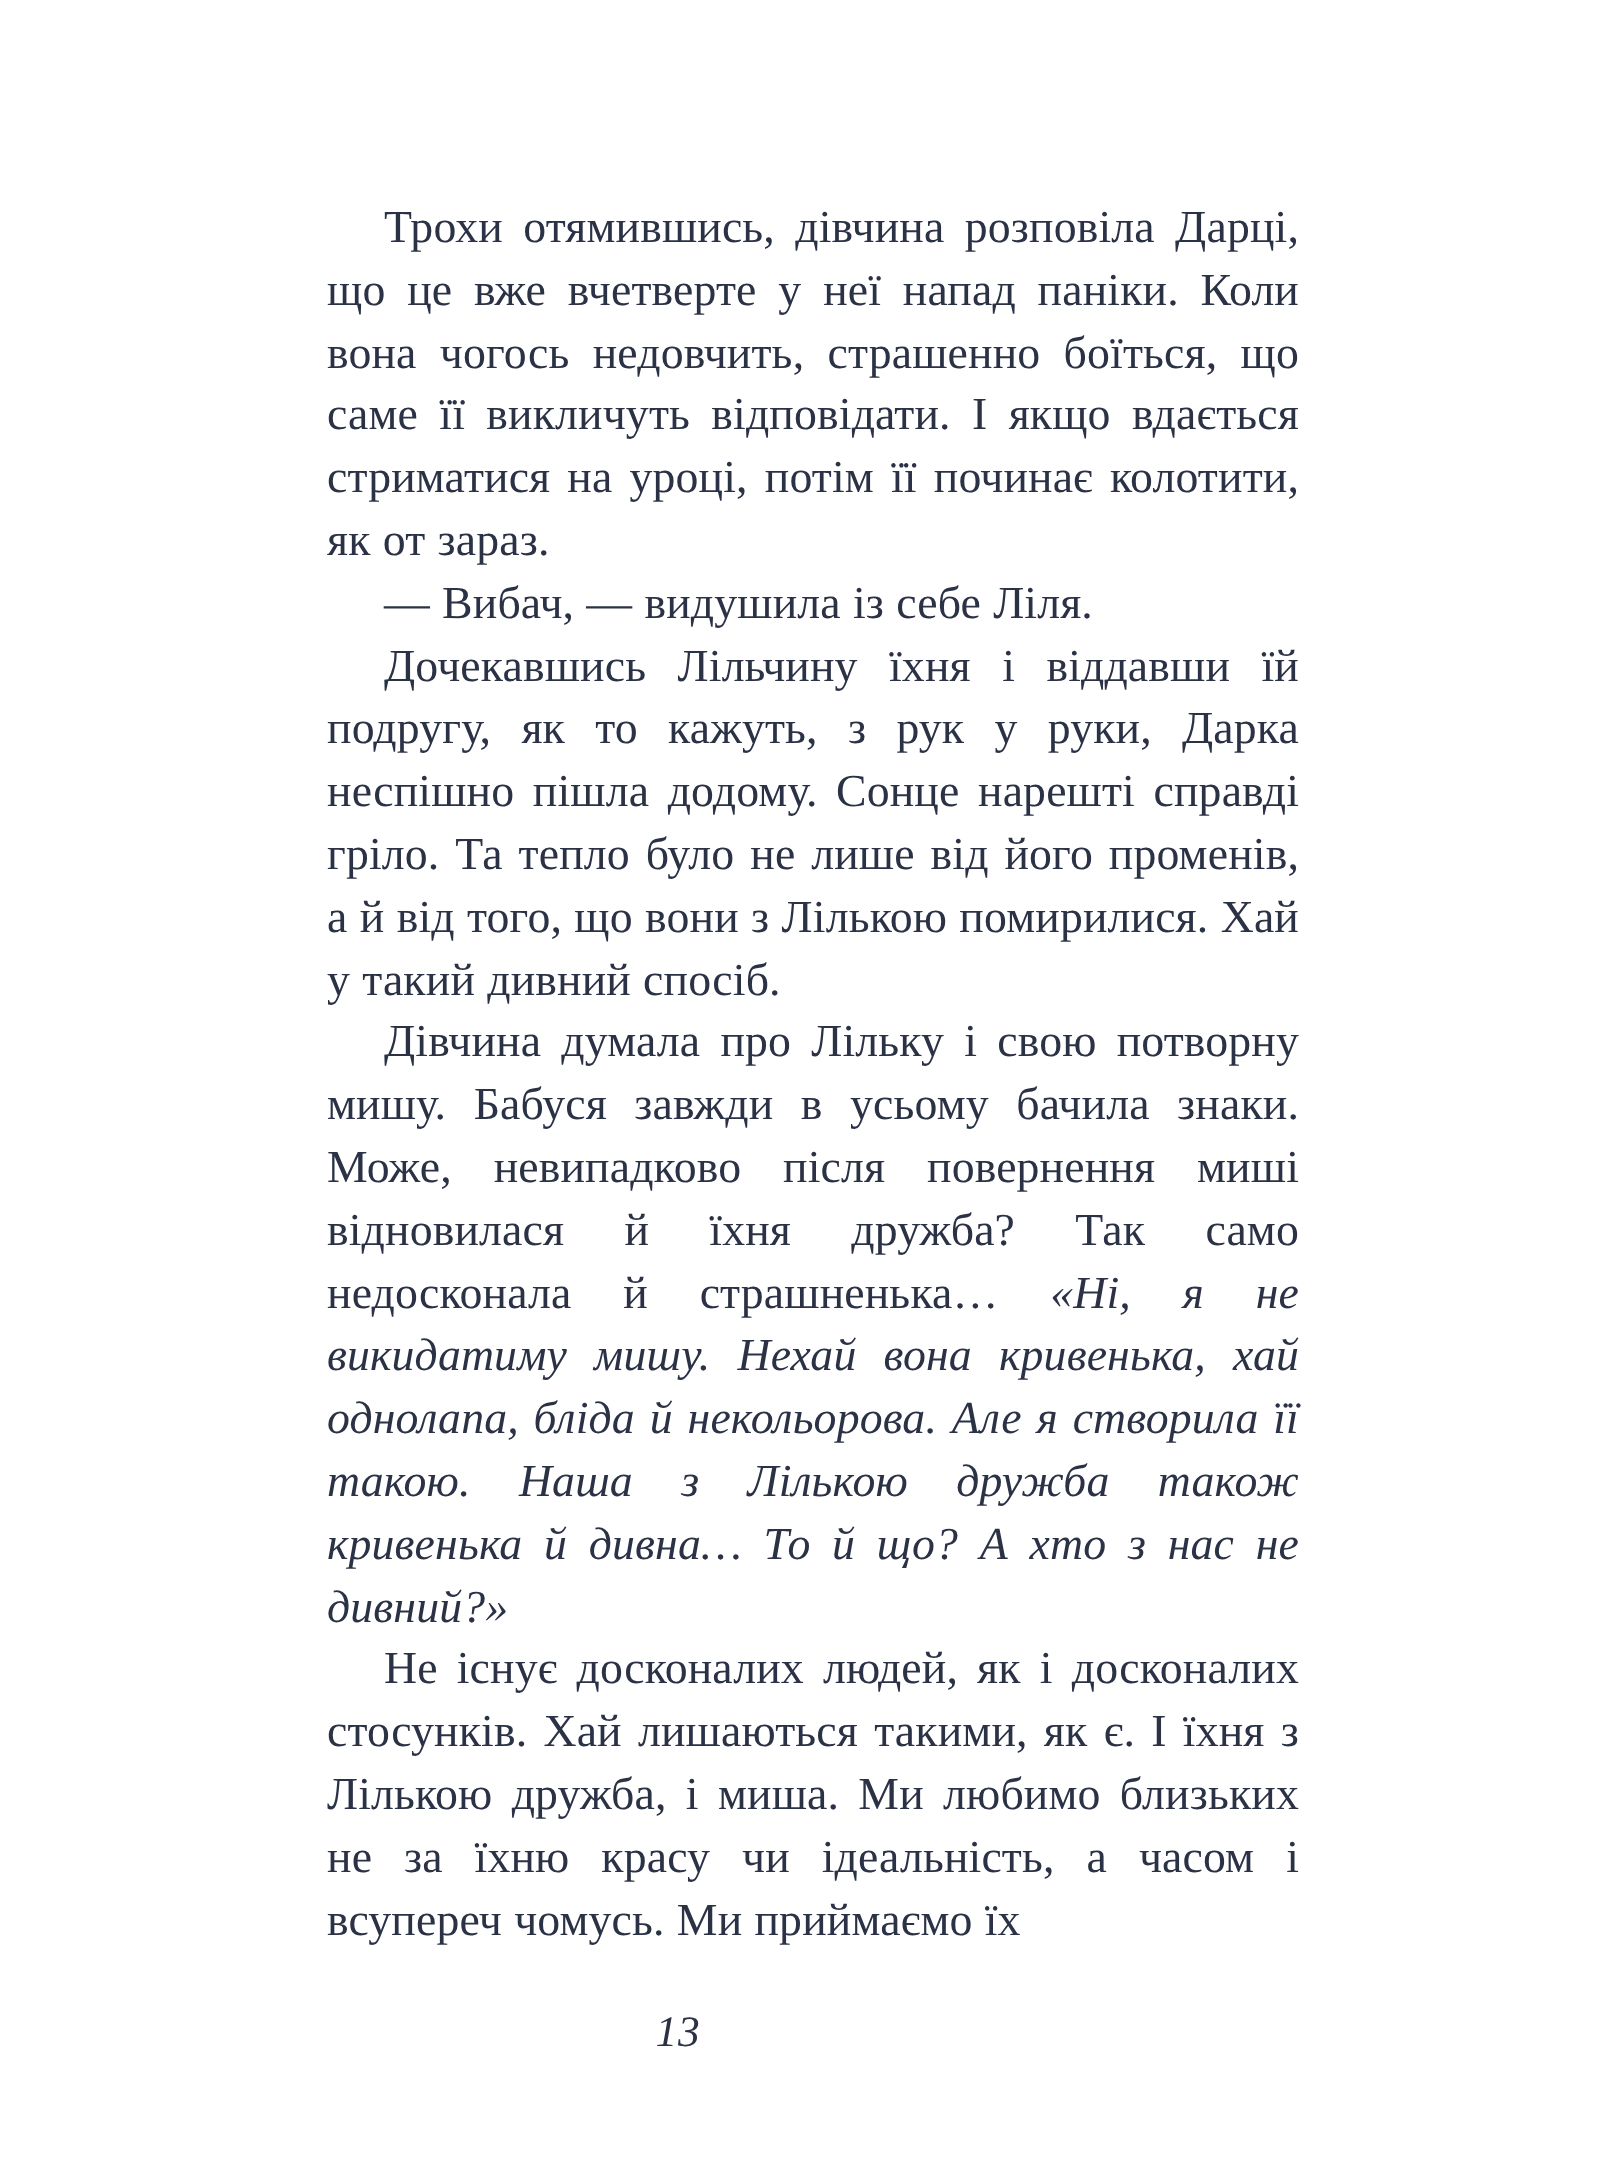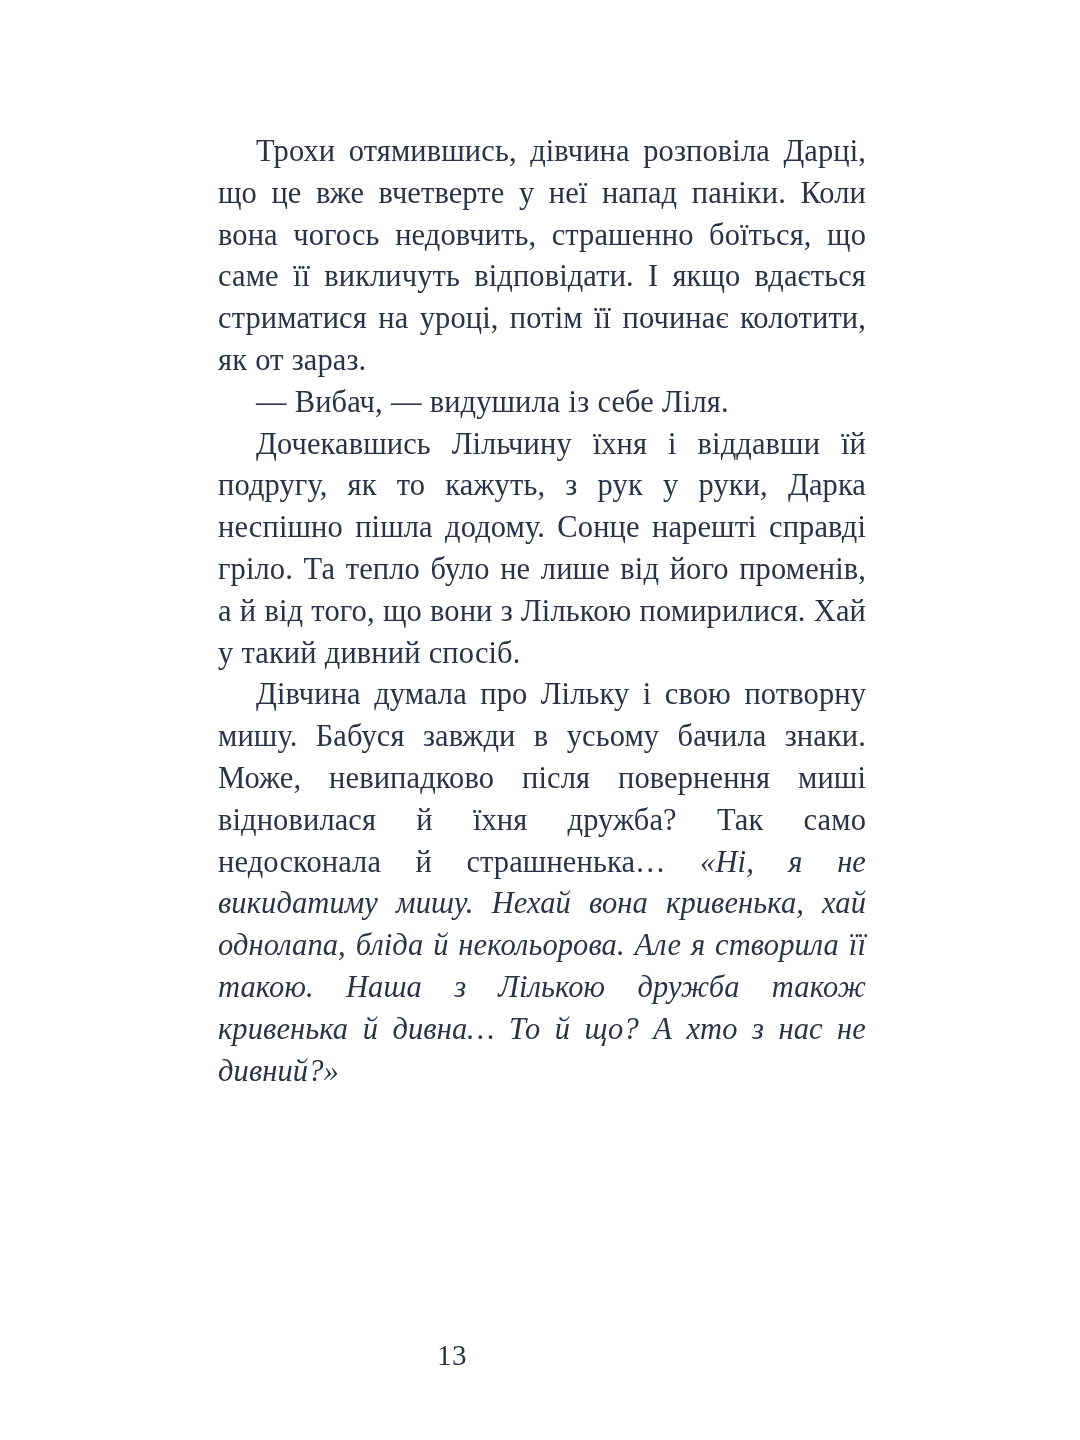--- a/index.html
+++ b/index.html
@@ -55,35 +55,37 @@
   .folio {
     position: absolute;
     left: 0;
     top: 1338px;
     width: 904px;
     text-align: center;
     font-size: 29px;
     line-height: 34px;
     color: #2b3246;
     letter-spacing: 0.5px;
+    font-style: italic;
   }
 </style>
 </head>
 <body>
 
 <div class="page">
 
   <div class="text-block">
 
     <p class="para indent">Трохи отямившись, дівчина розповіла Дарці, що це вже вчетверте у неї напад паніки. Коли вона чогось недовчить, страшенно боїться, що саме її викличуть відповідати. І якщо вдається стриматися на уроці, потім її починає колотити, як от зараз.</p>
 
     <p class="para indent">— Вибач, — видушила із себе Ліля.</p>
 
     <p class="para indent">Дочекавшись Лільчину їхня і віддавши їй подругу, як то кажуть, з рук у руки, Дарка неспішно пішла додому. Сонце нарешті справді гріло. Та тепло було не лише від його променів, а й від того, що вони з Лількою помирилися. Хай у такий дивний спосіб.</p>
 
     <p class="para indent"><span>Дівчина думала про Лільку і свою потворну мишу. Бабуся завжди в усьому бачила знаки. Може, невипадково після повернення миші відновилася й їхня дружба? Так само недосконала й страшненька… </span><span class="it">«Ні, я не викидатиму мишу. Нехай вона кривенька, хай однолапа, бліда й некольорова. Але я створила її такою. Наша з Лількою дружба також кривенька й дивна… То й що? А хто з нас не дивний?»</span></p>
 
+    <p class="para indent">Не існує досконалих людей, як і досконалих стосунків. Хай лишаються такими, як є. І їхня з Лількою дружба, і миша. Ми любимо близьких не за їхню красу чи ідеальність, а часом і всупереч чомусь. Ми приймаємо їх</p>
 
   </div>
 
   <div class="folio">13</div>
 
 </div>
 
 </body></html>

